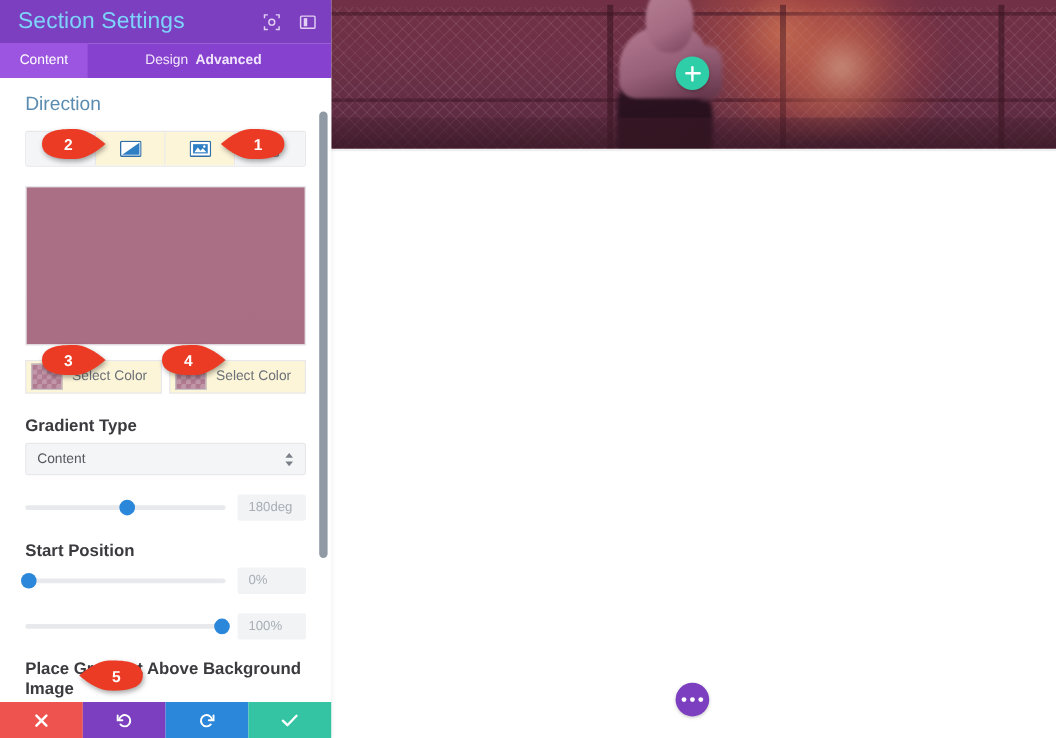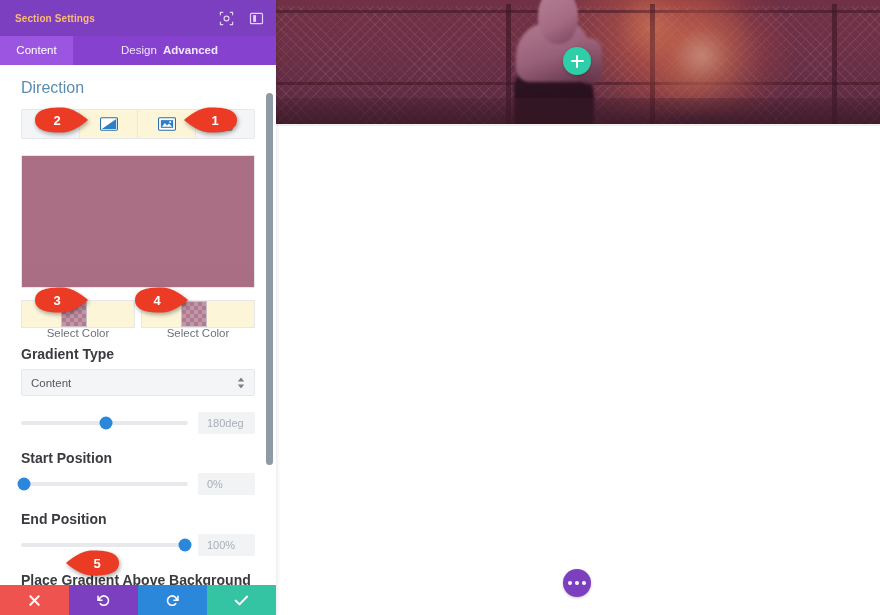--- a/index.html
+++ b/index.html
@@ -120,21 +120,21 @@
     background: #ffffff;
     display: flex; flex-direction: column;
     box-shadow: 1px 0 4px rgba(0,0,0,0.10);
   }
   #panel-header {
     height: 36px; background: #7b3fbf;
     display: flex; align-items: center;
     padding: 0 12px 0 15px; flex: 0 0 36px;
   }
   #panel-title {
-    color: #fdba74; font-size: 10px; font-weight: bold;
+    color: #7dd3fc; font-size: 19px; font-weight: normal;
     letter-spacing: .1px; flex: 1;
   }
   .hdr-icon {
     width: 16px; height: 16px; margin-left: 14px;
     color: #e3d0f4; cursor: pointer;
     display: flex; align-items: center; justify-content: center;
   }
   .hdr-icon svg { display:block; }
 
   #tabbar {
@@ -184,21 +184,21 @@
     border: 1px solid #e6e6ea;
     margin-bottom: 12px;
   }
 
   #color-row { display: flex; gap: 6px; margin-bottom: 18px; }
   .color-field {
     flex: 1 1 50%; height: 28px;
     background: #f4f5f7; border: 1px solid #e8e8ec;
     display: flex; align-items: center; padding: 0 4px; cursor: pointer;
   }
-  .color-field.hl { background: #fdf5d8; flex-direction: column; }
+  .color-field.hl { background: #fdf5d8; }
   .swatch {
     width: 26px; height: 22px; flex: 0 0 26px; margin-right: 8px;
     border: 1px solid #c9c2c6;
     background-color: #b07a90;
     background-image:
       linear-gradient(45deg, rgba(255,255,255,.22) 25%, transparent 25%, transparent 75%, rgba(255,255,255,.22) 75%),
       linear-gradient(45deg, rgba(255,255,255,.22) 25%, transparent 25%, transparent 75%, rgba(255,255,255,.22) 75%);
     background-size: 8px 8px;
     background-position: 0 0, 4px 4px;
   }
@@ -422,21 +422,20 @@
           <div class="field-label">Start Position</div>
           <div class="slider-row">
             <div class="track">
               <div class="knob" style="left:2%;"></div>
             </div>
             <div class="numbox">0%</div>
           </div>
         </div>
 
         <div class="field-block">
-          <div class="field-label">End Position</div>
           <div class="slider-row">
             <div class="track">
               <div class="knob" style="left:98%;"></div>
             </div>
             <div class="numbox">100%</div>
           </div>
         </div>
 
         <div id="toggle-block">
           <div class="field-label">Place Gradient Above Background Image</div>

